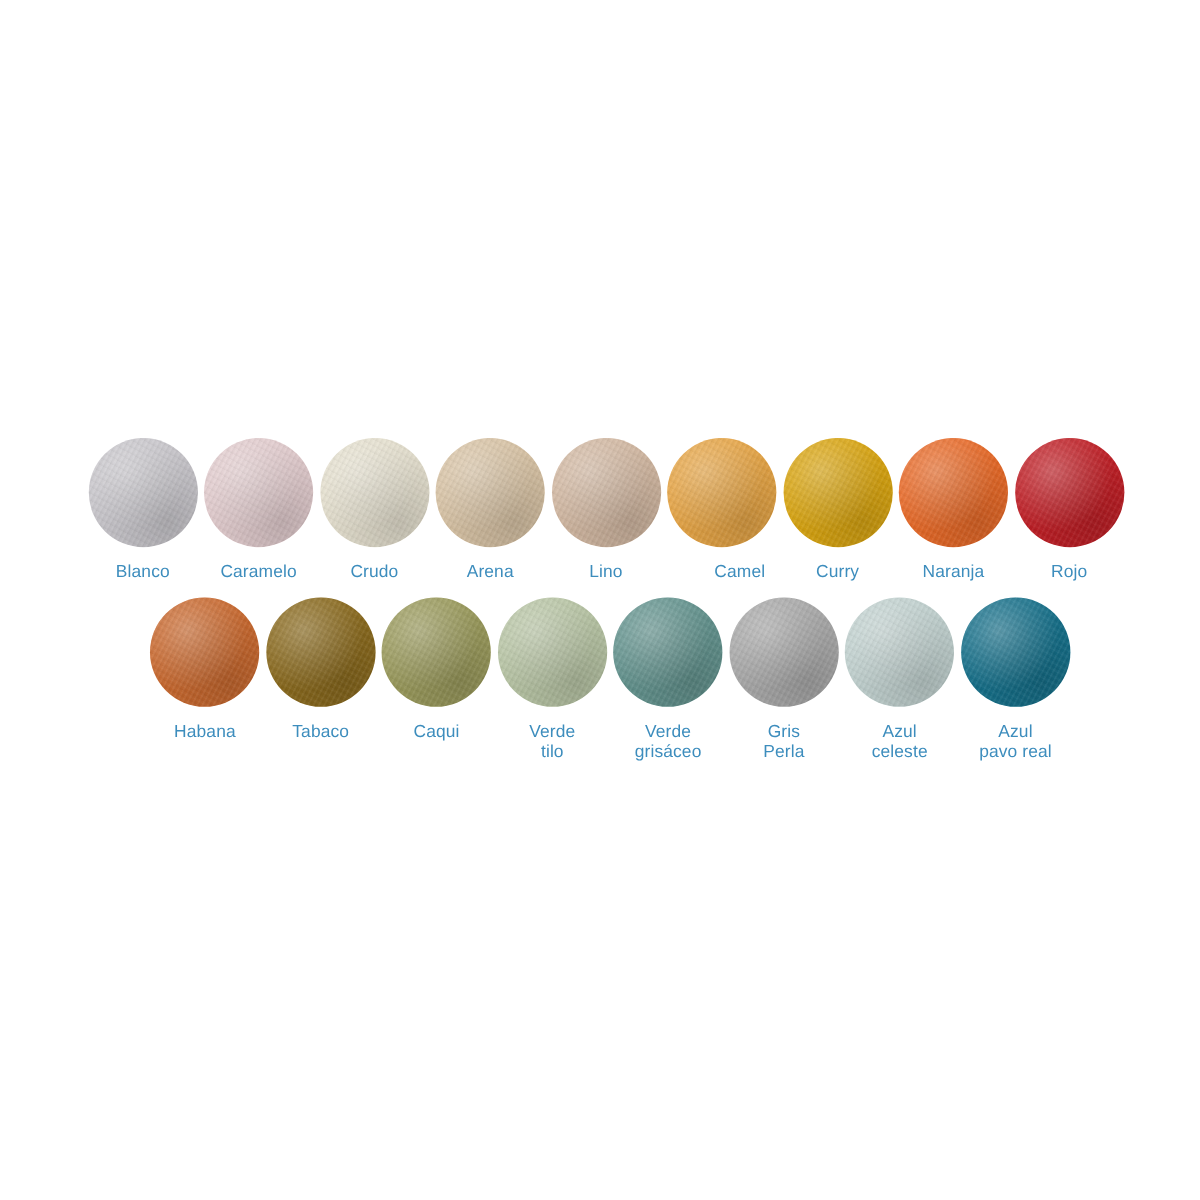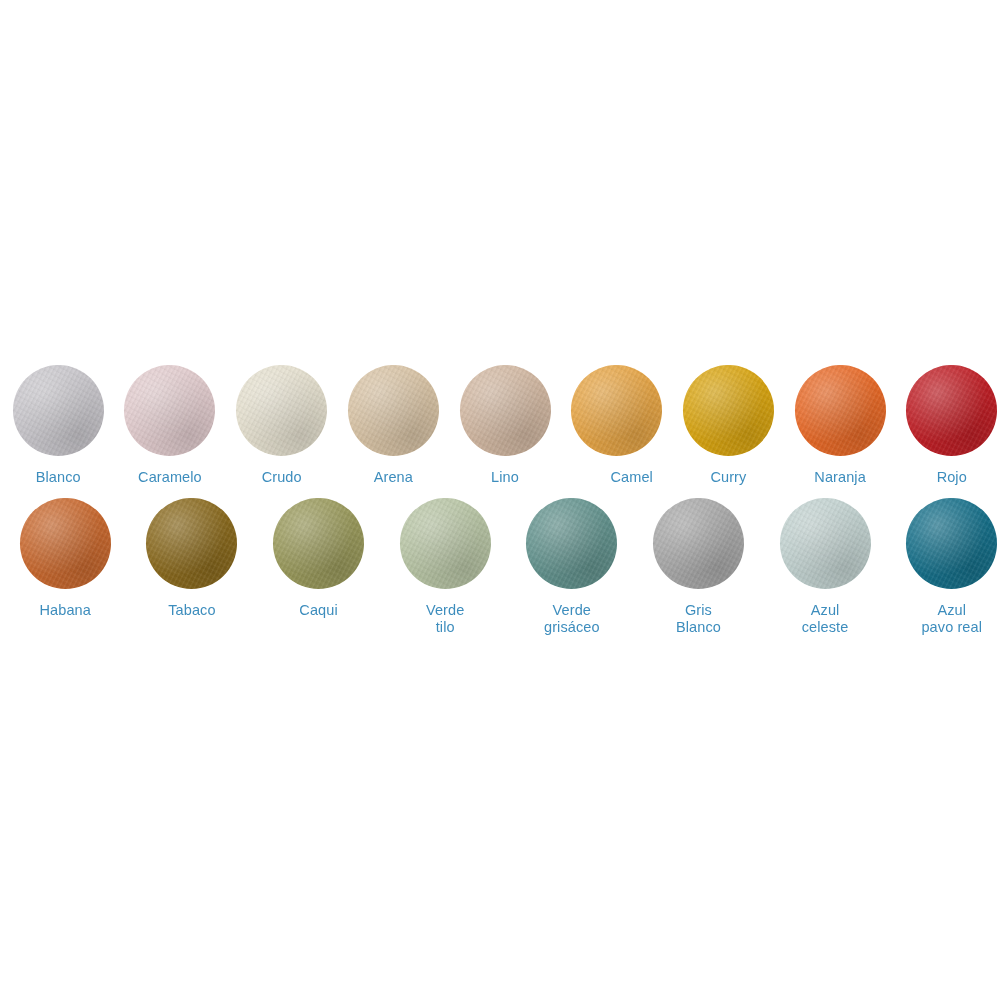--- a/index.html
+++ b/index.html
@@ -29,21 +29,21 @@
     position: absolute;
     left: 0;
     top: 365px;
     width: 1000px;
   }
 
   .swatch-row {
     display: flex;
     flex-direction: row;
     align-items: flex-start;
-    justify-content: space-between;
+    justify-content: center;
     padding-left: 10px;
     box-sizing: border-box;
     width: 1000px;
   }
 
   .swatch-row.row-1 { height: 133px; }
   .swatch-row.row-2 { height: 140px; padding-left: 17px; }
 
   .swatch-cell {
     width: 96.5px;
@@ -177,21 +177,21 @@
 tilo</div>
       </div>
       <div class="swatch-cell">
         <div class="swatch-disc" style="background-color: rgb(99, 147, 142);"></div>
         <div class="swatch-label" style="color: rgb(61, 141, 189);">Verde
 grisáceo</div>
       </div>
       <div class="swatch-cell">
         <div class="swatch-disc" style="background-color: rgb(169, 169, 169);"></div>
         <div class="swatch-label" style="color: rgb(61, 141, 189);">Gris
-Blanco</div>
+Perla</div>
       </div>
       <div class="swatch-cell">
         <div class="swatch-disc" style="background-color: rgb(194, 210, 208);"></div>
         <div class="swatch-label" style="color: rgb(61, 141, 189);">Azul
 celeste</div>
       </div>
       <div class="swatch-cell">
         <div class="swatch-disc" style="background-color: rgb(22, 112, 138);"></div>
         <div class="swatch-label" style="color: rgb(61, 141, 189);">Azul
 pavo real</div>

